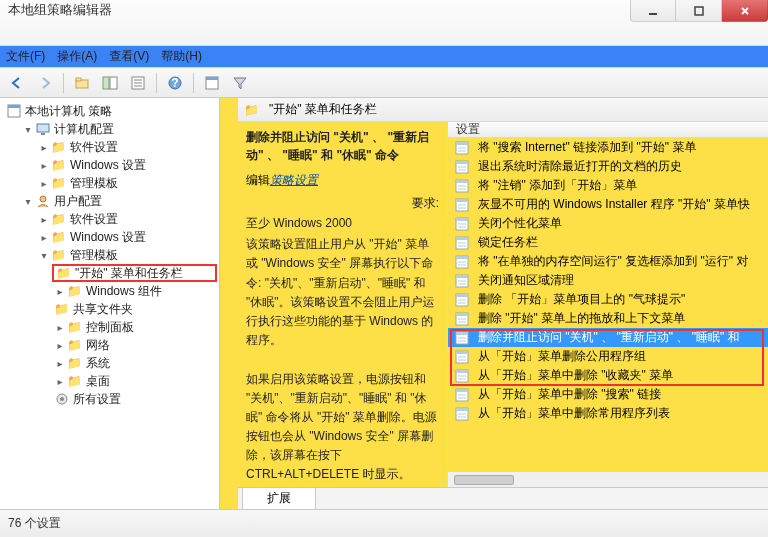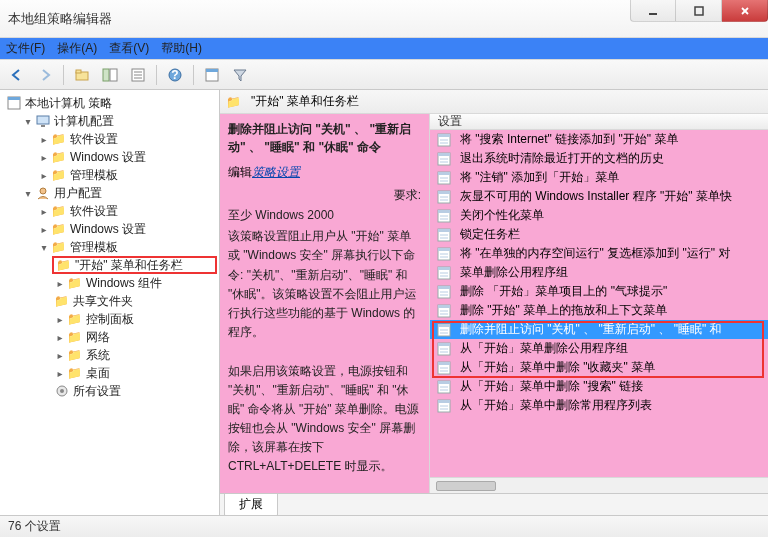--- a/index.html
+++ b/index.html
@@ -1,38 +1,38 @@
 <!DOCTYPE html>
 <html><head>
 <meta charset="utf-8">
 <style>
 * { box-sizing: border-box; margin: 0; padding: 0; font-family: "Microsoft YaHei", "SimSun", sans-serif; font-size: 12px; }
 body { width: 768px; height: 537px; background: #f0f0f0; display: flex; flex-direction: column; overflow: hidden; }
 
 
-.titlebar { height: 38px; background: linear-gradient(#fdfdfd,#f3f3f3); display: flex; align-items: center; padding: 1px 0 0 8px; border-bottom: 1px solid #d9d9d9; }
+.titlebar { height: 46px; background: linear-gradient(#fdfdfd,#f3f3f3); display: flex; padding: 1px 0 0 8px; border-bottom: 1px solid #d9d9d9; }
 .titlebar .title { flex: 1; color: #333; font-size: 13px; }
 .winbtns { display: flex; height: 100%; }
 .winbtn { width: 46px; height: 22px; display: flex; align-items: center; justify-content: center; border: 1px solid rgba(0,0,0,0.15); border-top: none; margin-top: -1px; background: linear-gradient(#f7f7f7,#e9e9e9); }
 .winbtn.min { border-top-left-radius: 0; border-bottom-left-radius: 4px; }
 .winbtn.max { border-left: none; }
 .winbtn.close { border-left: none; background: linear-gradient(#e57373,#c93c3c); border-bottom-right-radius: 4px; }
 .winbtn svg { display:block; }
 
 
 .menubar { height: 22px; background: #3b82f6; display: flex; align-items: center; padding: 0 6px; gap: 12px; border-bottom: 1px solid #d9d9d9; }
 .menubar span { color: #222; cursor: default; }
 
 
 .toolbar { height: 30px; background: linear-gradient(#f9f9f9,#ececec); display: flex; align-items: center; padding: 0 4px; gap: 2px; border-bottom: 1px solid #c9c9c9; }
 .tbtn { width: 26px; height: 24px; display: flex; align-items: center; justify-content: center; border: 1px solid transparent; border-radius: 2px; }
 .tsep { width: 1px; height: 20px; background: #c9c9c9; margin: 0 3px; }
 
 
-.main { flex: 1; display: flex; background: #f9a8d4; overflow: hidden; }
+.main { flex: 1; display: flex; background: #fde047; overflow: hidden; gap: 18px; }
 .tree-pane { width: 220px; border-right: 1px solid #c9c9c9; overflow: auto; padding: 4px 2px; background: #fff; }
 .tree ul { list-style: none; padding-left: 16px; }
 .tree > ul { padding-left: 2px; }
 .tree li { position: relative; }
 .node { display: flex; align-items: center; height: 18px; padding: 0 2px; white-space: nowrap; cursor: default; }
 .twist { width: 12px; height: 12px; display: inline-flex; align-items: center; justify-content: center; color: #666; font-size: 10px; margin-right: 1px; }
 .ico { width: 16px; height: 16px; display: inline-flex; align-items: center; justify-content: center; margin-right: 3px; }
 .node .lbl { color: #222; }
 .hl-red { border: 2px solid #e33; padding: 0 2px; }
 
@@ -48,25 +48,25 @@
 .list-col { flex: 1; display: flex; flex-direction: column; overflow: hidden; }
 .list-header { height: 16px; background: linear-gradient(#fdfdfd,#ececec); border-bottom: 1px solid #d9d9d9; display: flex; align-items: center; padding: 0 8px; color: #333; }
 .list-body { flex: 1; overflow: auto; position: relative; }
 .list-row { height: 19px; display: flex; align-items: center; padding: 0 6px; gap: 5px; white-space: nowrap; cursor: default; }
 .list-row.sel { background: #3399ff; color: #fff; }
 .list-row .ico { flex-shrink: 0; }
 .hl-row { position: absolute; border: 2px solid #e33; left: 2px; right: 4px; pointer-events: none; }
 
 
 .tabs { height: 22px; display: flex; align-items: flex-start; background: #f4f4f4; border-top: 1px solid #c9c9c9; padding-left: 4px; }
-.tab { padding: 2px 14px 3px; border: 1px solid #c9c9c9; border-top: none; background: #fff; margin-right: -1px; border-bottom-left-radius: 3px; border-bottom-right-radius: 3px; cursor: default; }
+.tab { padding: 2px 24px 3px; border: 1px solid #c9c9c9; border-top: none; background: #fff; margin-right: -1px; border-bottom-left-radius: 3px; border-bottom-right-radius: 3px; cursor: default; }
 .tab.inactive { background: #f0f0f0; color: #555; margin-top: 44px; }
 
 
-.statusbar { height: 22px; background: linear-gradient(#f7f7f7,#ececec); border-top: 1px solid #c9c9c9; display: flex; align-items: center; padding: 0 8px; color: #333; }
+.statusbar { height: 28px; background: linear-gradient(#f7f7f7,#ececec); border-top: 1px solid #c9c9c9; display: flex; align-items: center; padding: 0 8px; color: #333; }
 
 
 .sb-h { height: 16px; background: #f0f0f0; border-top: 1px solid #d9d9d9; display:flex; align-items:center; }
 .sb-h .thumb { width: 60px; height: 10px; background: #cfcfcf; border:1px solid #aaa; border-radius:2px; margin-left: 6px; }
 </style>
 </head>
 <body>
 
 <div class="titlebar">
   <span class="title">本地组策略编辑器</span>
@@ -397,21 +397,21 @@
             </div>
             <div class="list-row">
               <span class="ico">
                 <svg width="14" height="14">
                   <rect x="1" y="1" width="12" height="12" fill="#fff" stroke="#9aa"></rect>
                   <rect x="1" y="1" width="12" height="3" fill="#b8cde3"></rect>
                   <line x1="3" y1="7" x2="11" y2="7" stroke="#b8cde3"></line>
                   <line x1="3" y1="10" x2="11" y2="10" stroke="#b8cde3"></line>
                 </svg>
               </span>
-              <span>菜单删除公用程序组</span>
+              <span>关闭通知区域清理</span>
             </div>
             <div class="list-row">
               <span class="ico">
                 <svg width="14" height="14">
                   <rect x="1" y="1" width="12" height="12" fill="#fff" stroke="#9aa"></rect>
                   <rect x="1" y="1" width="12" height="3" fill="#b8cde3"></rect>
                   <line x1="3" y1="7" x2="11" y2="7" stroke="#b8cde3"></line>
                   <line x1="3" y1="10" x2="11" y2="10" stroke="#b8cde3"></line>
                 </svg>
               </span>

